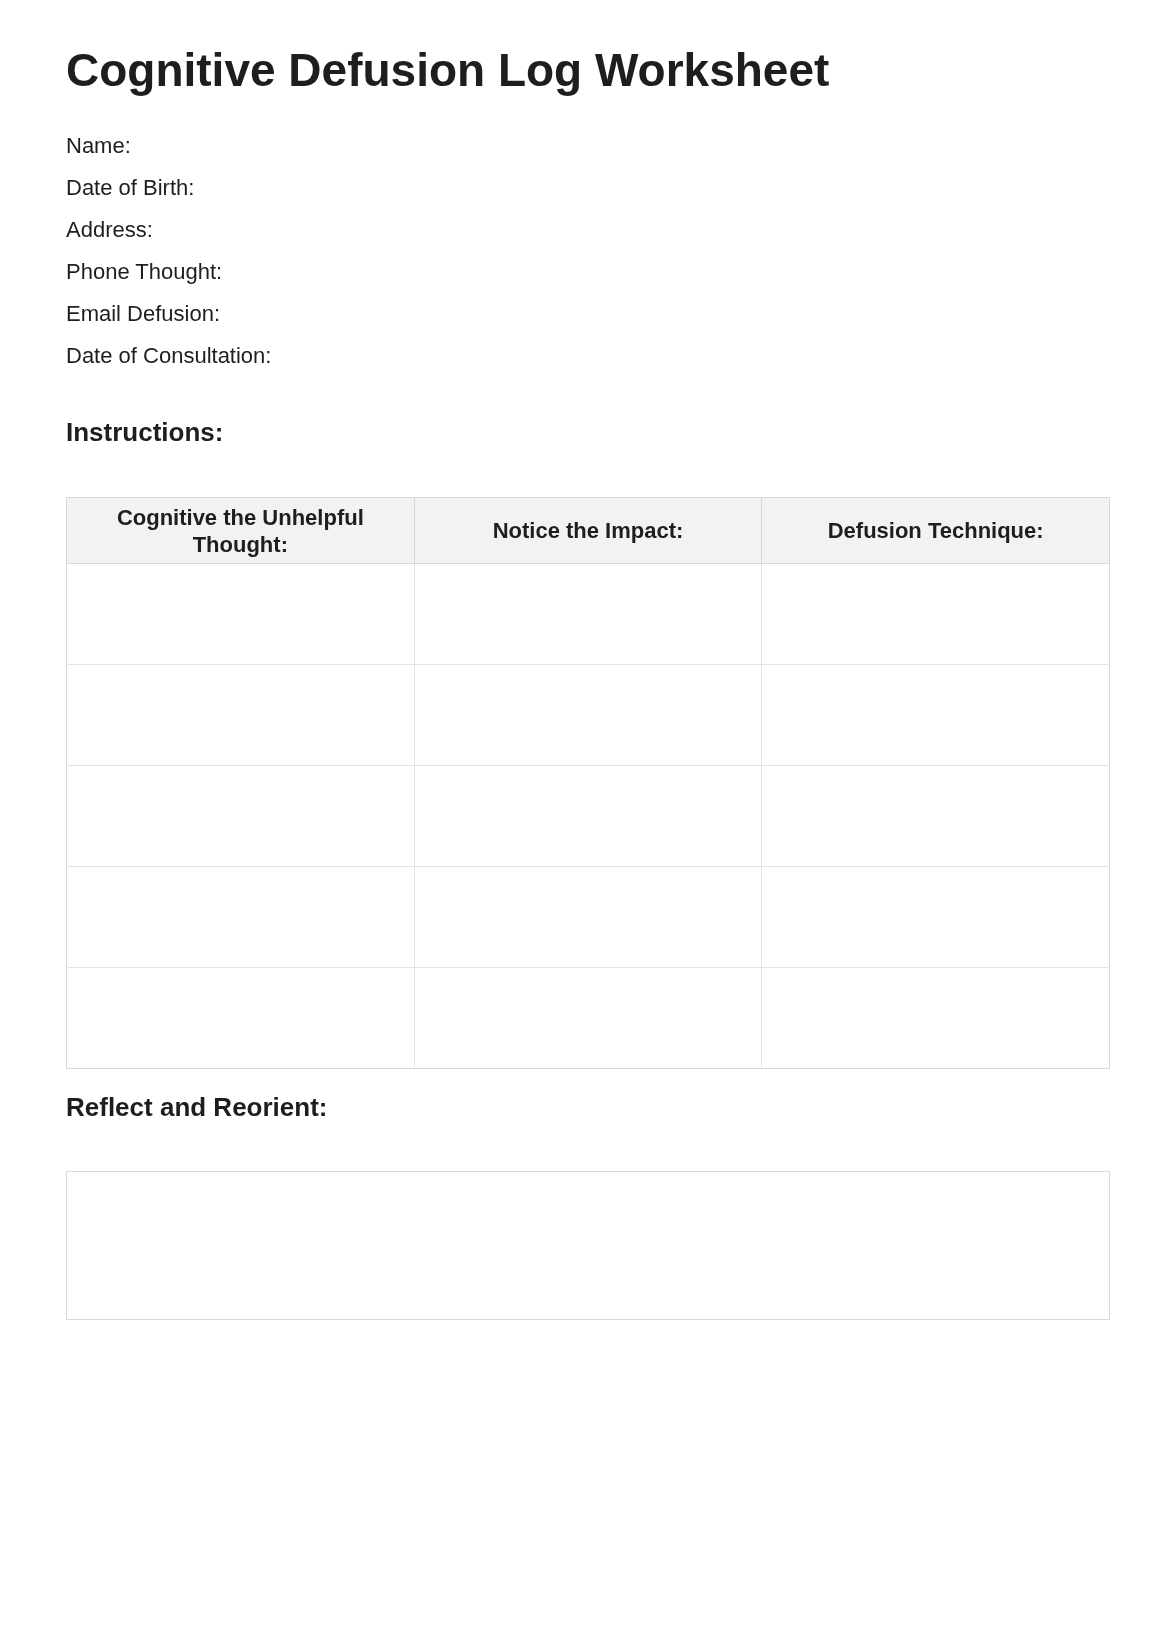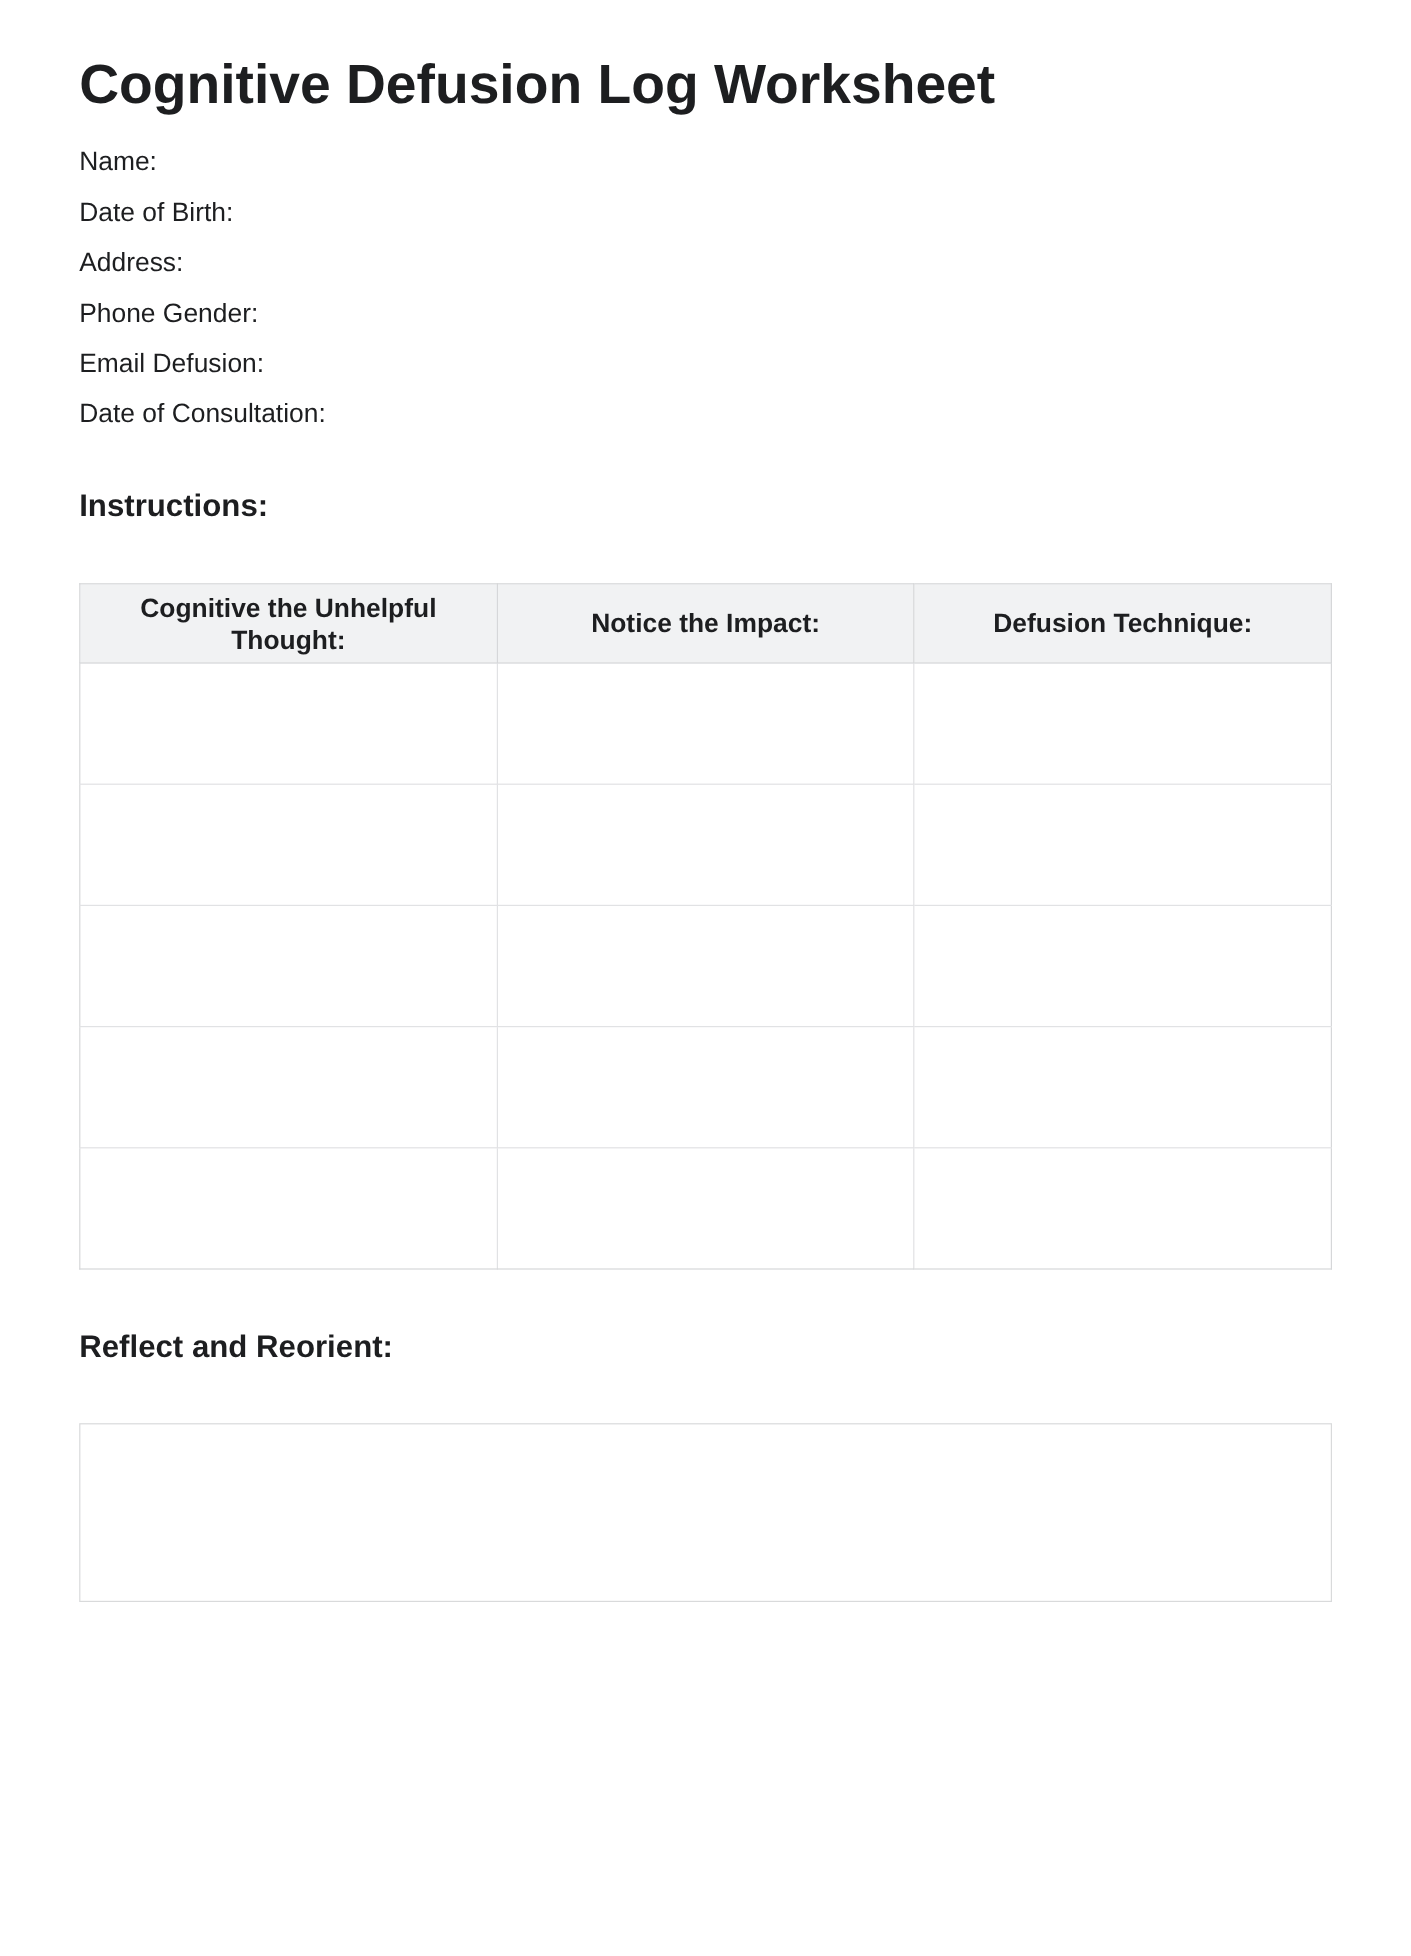--- a/index.html
+++ b/index.html
@@ -38,23 +38,23 @@
     letter-spacing: 0;
   }
   h2.section-heading {
     font-size: 26px;
     font-weight: bold;
     line-height: 30px;
     margin: 0;
   }
   h2.client-heading   { margin-top: 30px; }
   h2.instructions-heading { margin-top: 48px; }
-  h2.reflect-heading  { margin-top: 49px; }
+  h2.reflect-heading  { margin-top: 23px; }
 
-  .fields { margin-top: 24px; }
+  .fields { margin-top: 35px; }
   .field {
     font-size: 22px;
     line-height: 26px;
     margin: 0 0 16px 0;
   }
   .field .fill { display: inline-block; min-width: 280px; min-height: 20px; vertical-align: baseline; }
 
   p.instructions-body {
     font-size: 22px;
     font-style: italic;
@@ -120,21 +120,21 @@
     </p>
     <p class="field">
       <span class="label">Date of Birth:</span>
       <span class="fill"></span>
     </p>
     <p class="field">
       <span class="label">Address:</span>
       <span class="fill"></span>
     </p>
     <p class="field">
-      <span class="label">Phone Gender:</span>
+      <span class="label">Phone Thought:</span>
       <span class="fill"></span>
     </p>
     <p class="field">
       <span class="label">Email Defusion:</span>
       <span class="fill"></span>
     </p>
     <p class="field">
       <span class="label">Date of Consultation:</span>
       <span class="fill"></span>
     </p>

